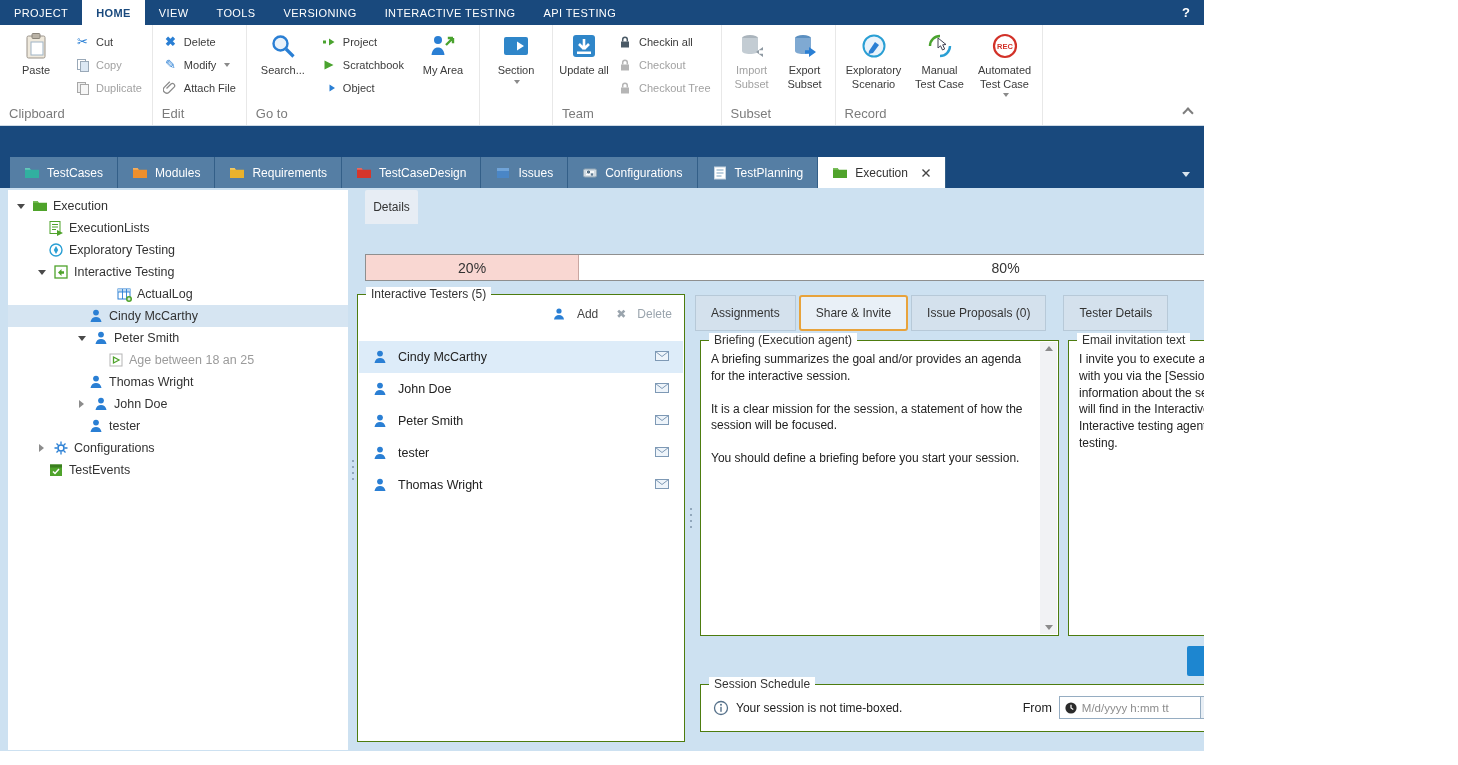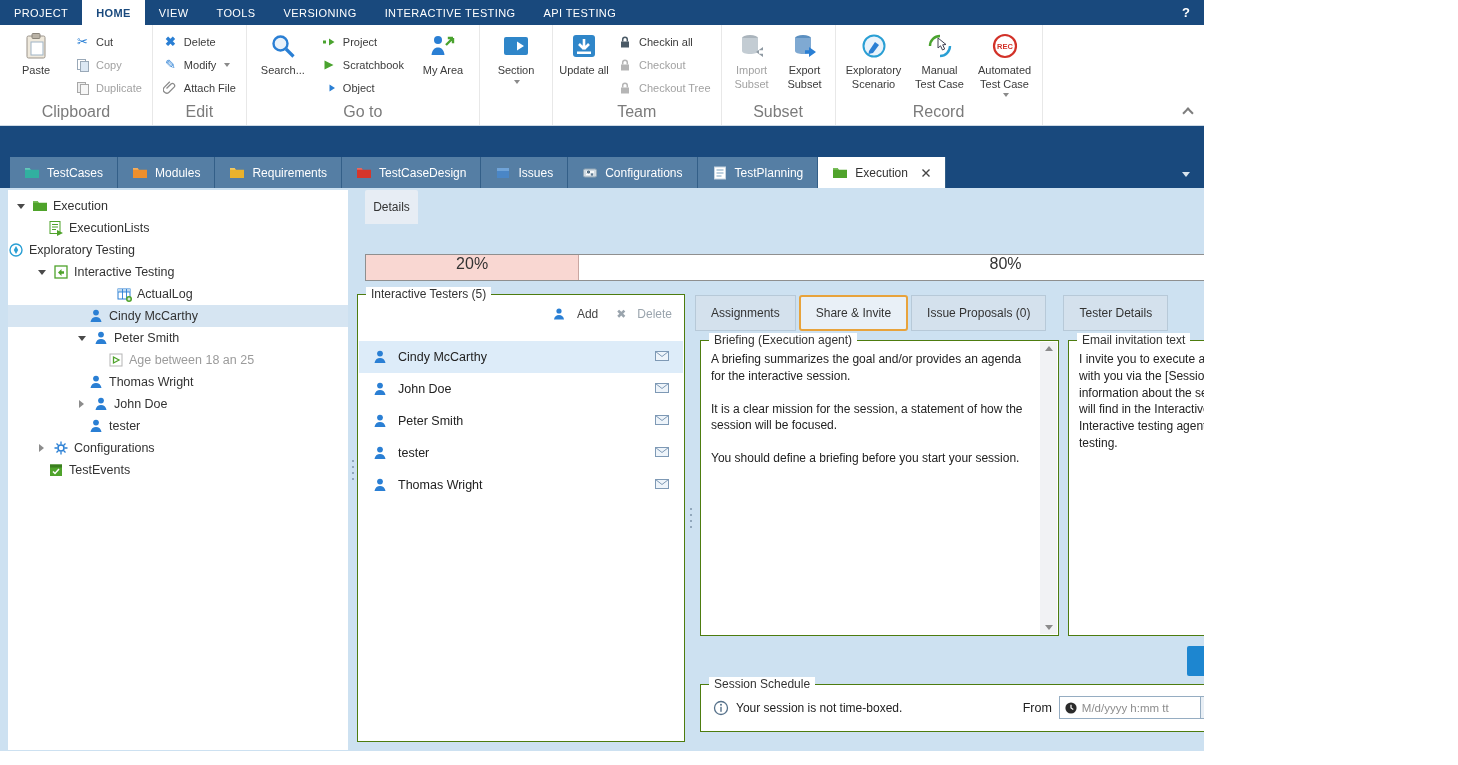--- a/index.html
+++ b/index.html
@@ -9,21 +9,21 @@
   
   .menubar{position:absolute;top:0;left:0;right:0;height:25px;background:#19497d;display:flex;color:#fff;font-size:11px;z-index:5}
   .menu-item{padding:0 14px;display:flex;align-items:center;letter-spacing:.4px;cursor:default}
   .menu-item.active{background:#fff;color:#19497d;font-weight:bold}
   .menu-help{margin-left:auto;padding:0 14px;display:flex;align-items:center;font-size:13px;font-weight:bold}
 
   
   .ribbon{position:absolute;top:25px;left:0;right:0;height:101px;background:#fff;border-bottom:1px solid #cfdbe6;display:flex}
   .rgroup{display:flex;flex-direction:column;border-right:1px solid #e8e8e8;padding:2px 5px 0}
   .rgroup-content{display:flex;flex:1;align-items:flex-start;gap:3px}
-  .rgroup-label{text-align:center;font-size:16px;color:#7b7b7b;padding:2px 4px 4px;min-height:17px}
+  .rgroup-label{text-align:left;font-size:13px;color:#7b7b7b;padding:2px 4px 4px;min-height:17px}
   .big-btn{display:flex;flex-direction:column;align-items:center;width:62px;padding:4px 1px 1px;font-size:11px;color:#3b3b3b;text-align:center;line-height:1.25;cursor:default}
   .big-btn .bicon{height:30px;display:flex;align-items:center;justify-content:center;margin-bottom:3px}
   .small-col{display:flex;flex-direction:column;gap:4px;padding-top:5px}
   .small-btn{display:flex;align-items:center;gap:6px;font-size:11px;color:#3b3b3b;height:19px;padding:0 5px;white-space:nowrap;cursor:default}
   .small-btn.disabled,.big-btn.disabled{color:#a2a2a2}
   .sicon{width:15px;display:inline-flex;justify-content:center;align-items:center;font-size:13px}
   .chev-down{width:0;height:0;border-left:3.5px solid transparent;border-right:3.5px solid transparent;border-top:4px solid #8a8a8a;display:inline-block;margin-left:2px}
   .ribbon-collapse{position:absolute;right:12px;bottom:8px;width:8px;height:8px;border-left:2px solid #7d7d7d;border-top:2px solid #7d7d7d;transform:rotate(45deg)}
 
   
@@ -52,21 +52,21 @@
   .splitter{position:absolute;width:7px;display:flex;flex-direction:column;align-items:center;justify-content:center;gap:4px}
   .splitter i{width:2px;height:2px;background:#7d93a8;border-radius:1px}
 
   
   .details-tab{position:absolute;left:365px;top:2px;width:53px;height:34px;background:#e7edf4;color:#333;font-size:12px;display:flex;align-items:center;justify-content:center;border-radius:2px 2px 0 0}
   .printer{position:absolute;left:1396px;top:9px}
   .main-collapse{position:absolute;left:1441px;top:21px;width:0;height:0;border-top:5px solid transparent;border-bottom:5px solid transparent;border-right:6px solid #3c536b}
 
   
   .progress{position:absolute;left:365px;top:66px;width:1068px;height:27px;border:1px solid #8f8f8f;background:#fff;display:flex}
-  .pseg{display:flex;align-items:flex-start;justify-content:center;font-size:16px;color:#333}
+  .pseg{display:flex;align-items:center;justify-content:center;font-size:14px;color:#333}
   .pseg.pink{width:20%;background:#f9d7d2;border-right:1px solid #c9a7a2}
   .pseg.white{width:80%}
 
   
   .gbox{position:absolute;background:#fff;border:1px solid #4d7c0f}
   .legend{position:absolute;top:-8px;left:8px;background:#fff;padding:0 5px;font-size:12px;color:#333;white-space:nowrap}
 
   
   .testers{left:357px;top:106px;width:328px;height:448px}
   .testers-actions{position:absolute;top:12px;right:12px;display:flex;gap:18px;align-items:center;font-size:12px;color:#444}
@@ -451,21 +451,21 @@
           <span class="tlabel">Execution</span>
         </div>
       <div class="tnode" style="padding-left:40px">
           <svg class="i16" viewBox="0 0 16 16">
             <rect x="2" y="1.5" width="10" height="12" fill="#fff" stroke="#4fa32b"></rect>
             <path d="M4 4.5h6M4 7h6M4 9.5h4" stroke="#4fa32b"></path>
             <path d="M9 10l6 3-6 3z" fill="#4fa32b"></path>
           </svg>
           <span class="tlabel">ExecutionLists</span>
         </div>
-      <div class="tnode" style="">
+      <div class="tnode" style="padding-left:40px">
           <svg class="i16" viewBox="0 0 16 16">
             <circle cx="8" cy="8" r="6" fill="#fff" stroke="#2a9fd4" stroke-width="1.4"></circle>
             <path d="M8 4l2.2 4L8 12 5.8 8z" fill="#2a9fd4"></path>
           </svg>
           <span class="tlabel">Exploratory Testing</span>
         </div>
       <div class="tnode" style="padding-left:27px">
           <span class="arrow">
             <span class="arr-exp"></span>
           </span>

